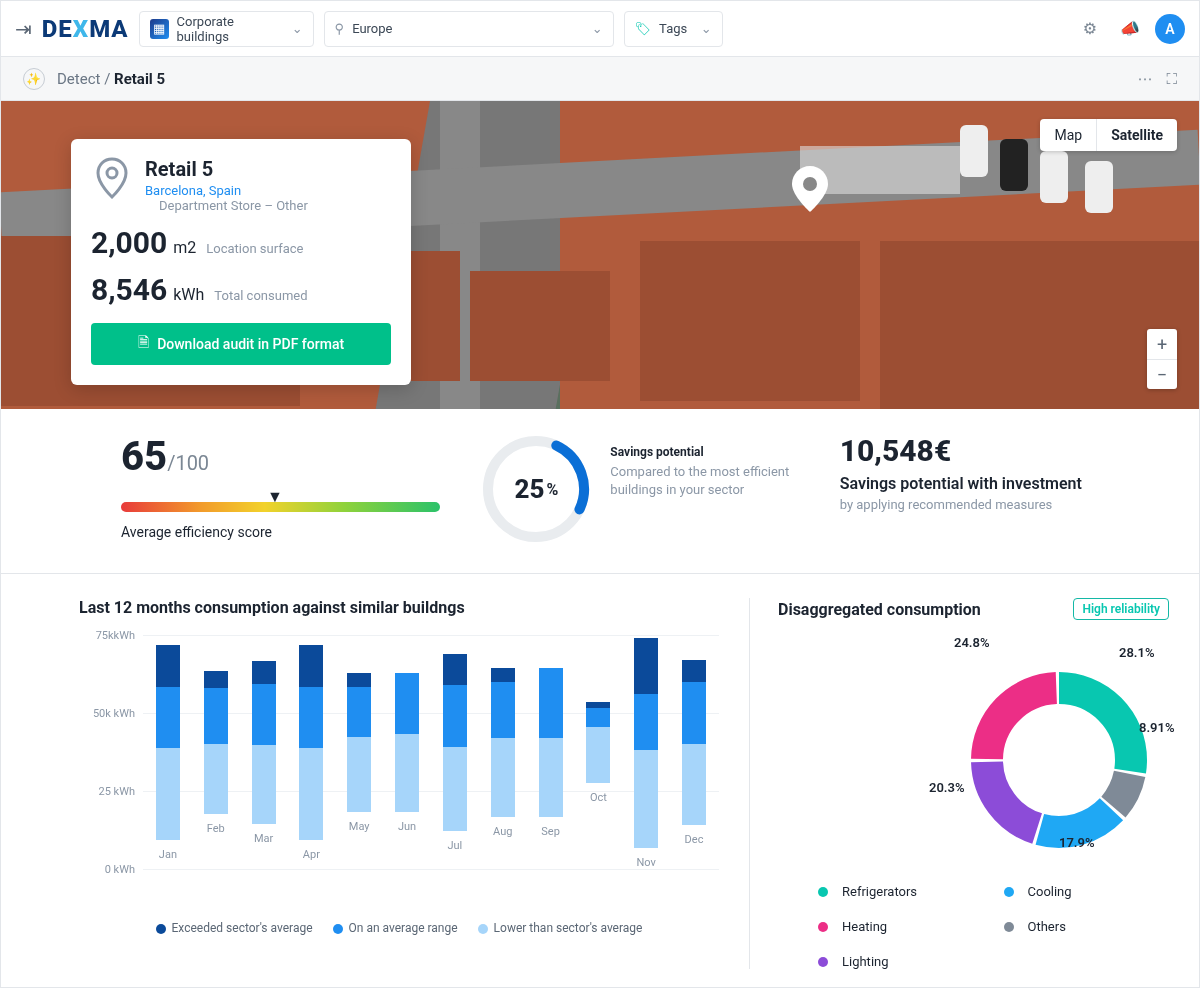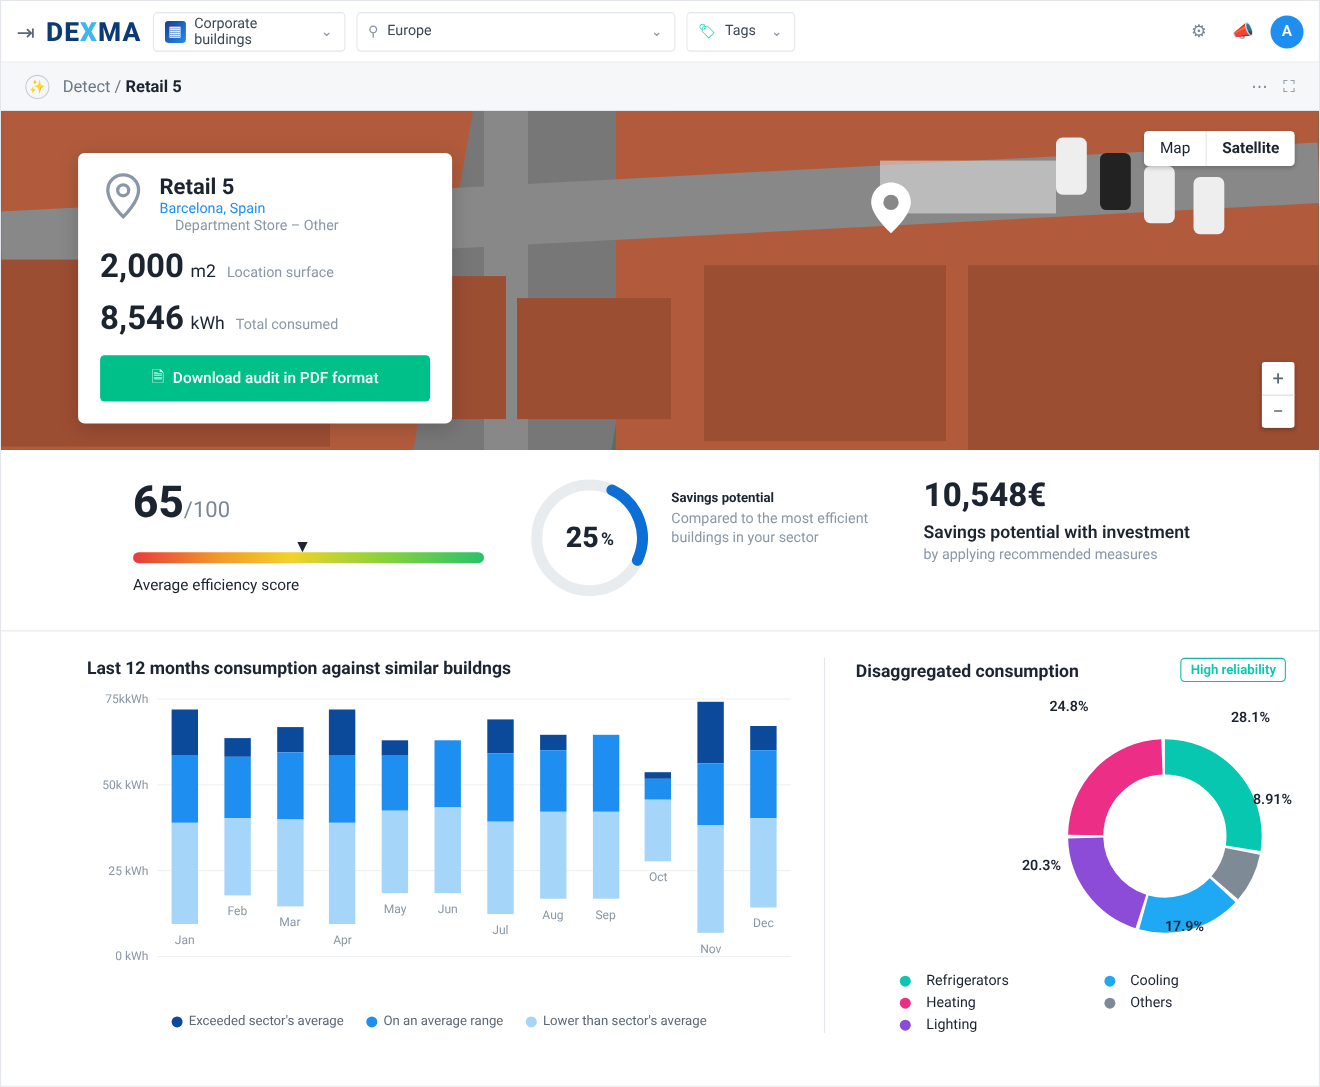--- a/index.html
+++ b/index.html
@@ -104,21 +104,21 @@
   .bar-col{flex:1;display:flex;flex-direction:column;align-items:center;}
   .bar-stack{width:24px;display:flex;flex-direction:column-reverse;}
   .bar-x{font-size:11px;color:#8b97a6;margin-top:8px;}
   .bar-legend{display:flex;justify-content:center;gap:20px;font-size:12px;color:#5b6775;margin-top:26px;}
   .legdot{width:10px;height:10px;border-radius:50%;display:inline-block;margin-right:6px;vertical-align:middle;}
 
   
   .donut-wrap{display:flex;justify-content:flex-end;margin-top:30px;}
   .donut{position:relative;width:220px;height:220px;}
   .donut-label{position:absolute;font-size:13px;font-weight:600;color:#1c2430;white-space:nowrap;}
-  .pie-legend{display:grid;grid-template-columns:repeat(2,1fr);gap:5px 20px;font-size:13px;margin:14px 0 0 40px;}
+  .pie-legend{display:grid;grid-template-columns:repeat(2,1fr);gap:20px 20px;font-size:13px;margin:14px 0 0 40px;}
   .pie-legend .item{display:flex;align-items:center;gap:8px;}
 </style>
 </head>
 <body>
 
 <div class="app">
 
   <div class="topbar">
     <div class="hamburger">⇥</div>
     <div class="logo">DE<span class="x">X</span>MA</div>

